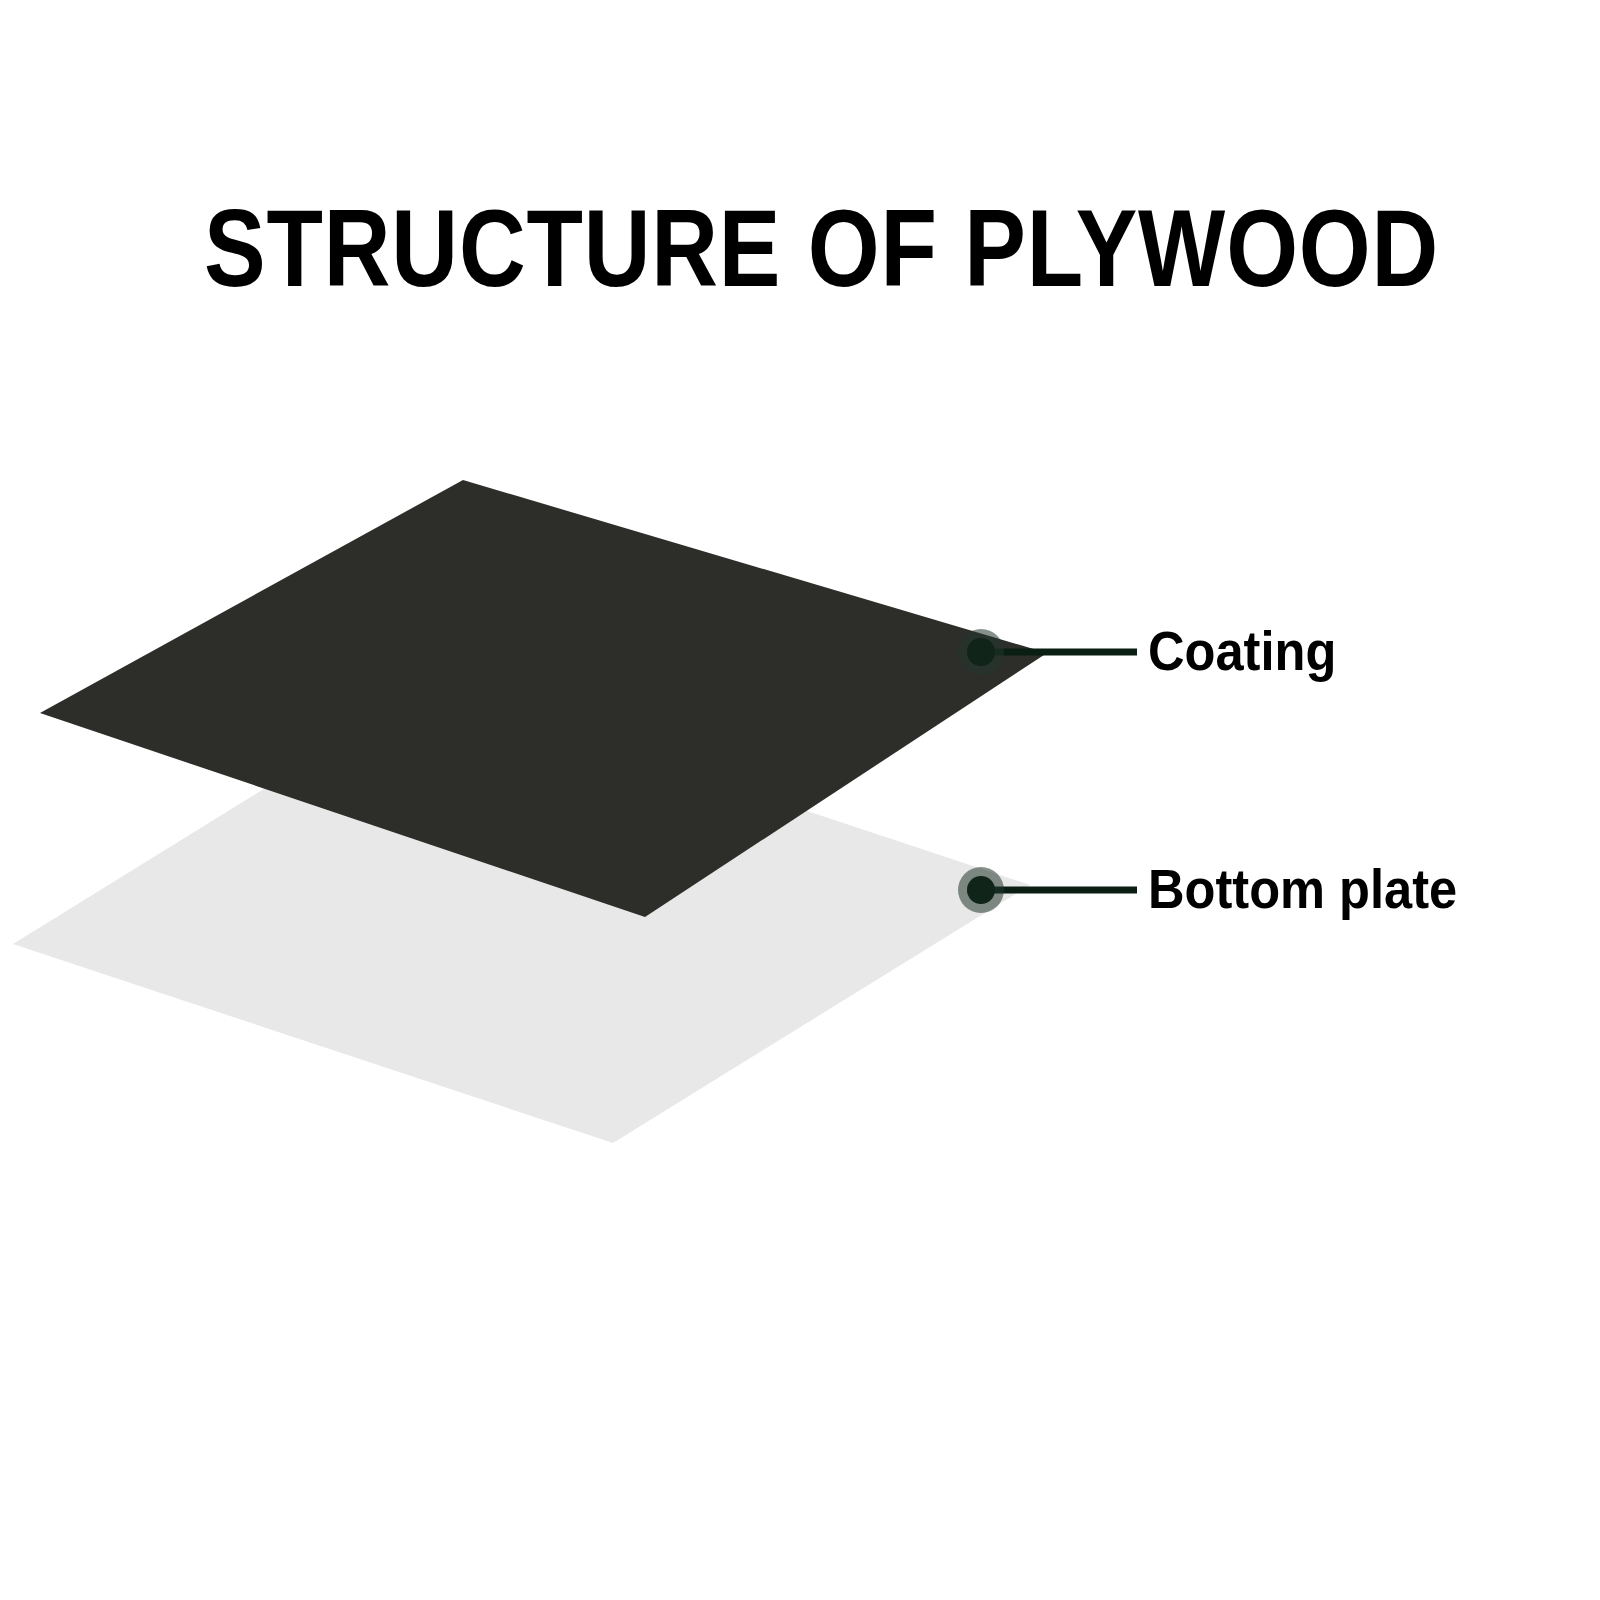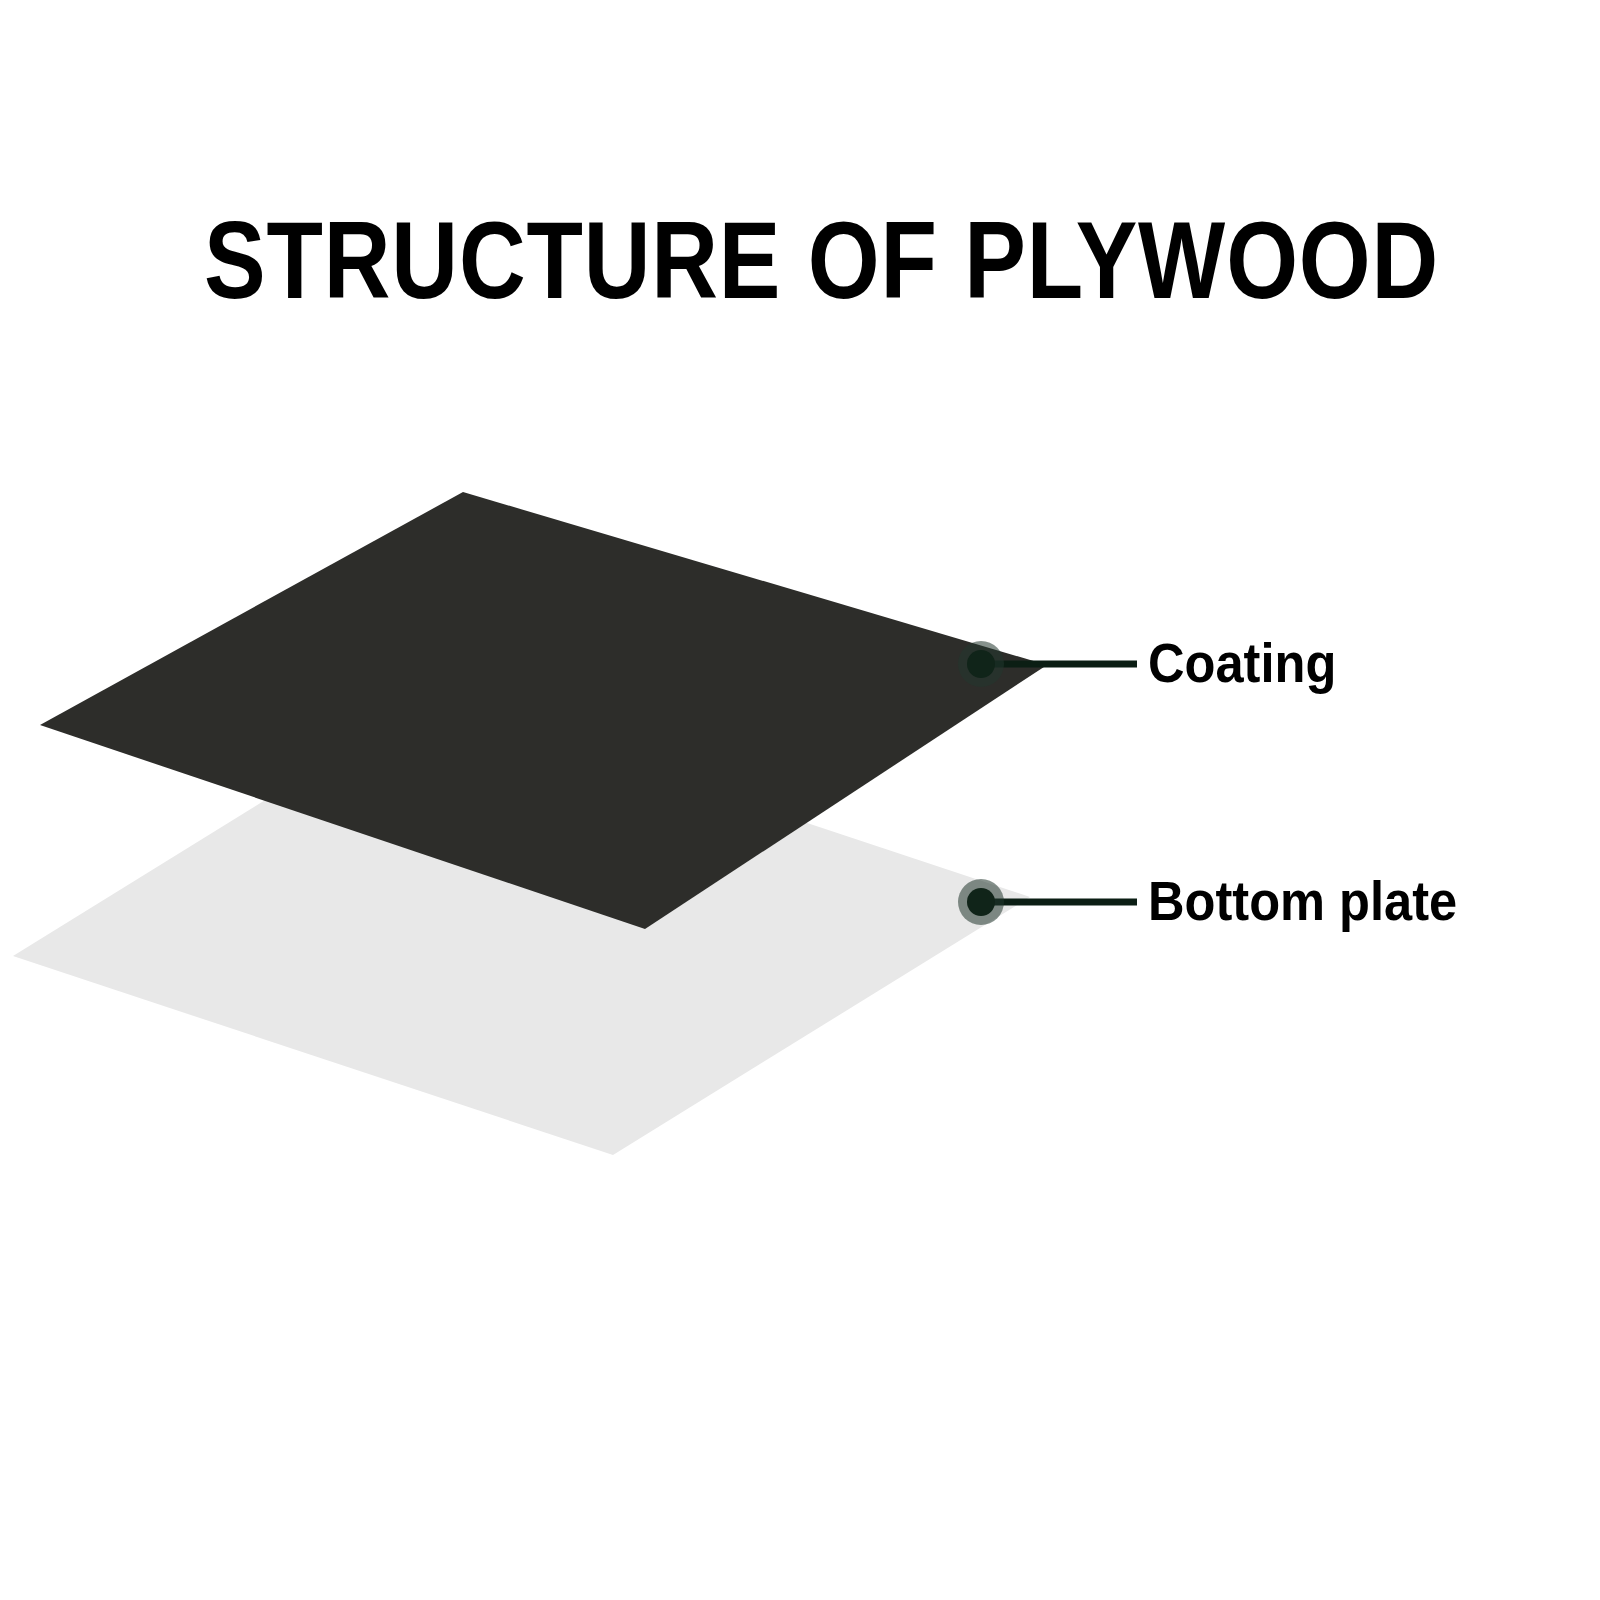--- a/index.html
+++ b/index.html
@@ -7,21 +7,20 @@
     padding: 0;
     background: #ffffff;
     font-family: "Liberation Sans", sans-serif;
   }
   .page {
     position: relative;
     width: 1600px;
     height: 1288px;
     background: #ffffff;
     overflow: hidden;
-    margin-top: 12px;
   }
   .title {
     position: absolute;
     left: 204px;
     top: 193px;
     margin: 0;
     font-size: 110px;
     font-weight: bold;
     line-height: 1;
     color: #000000;

